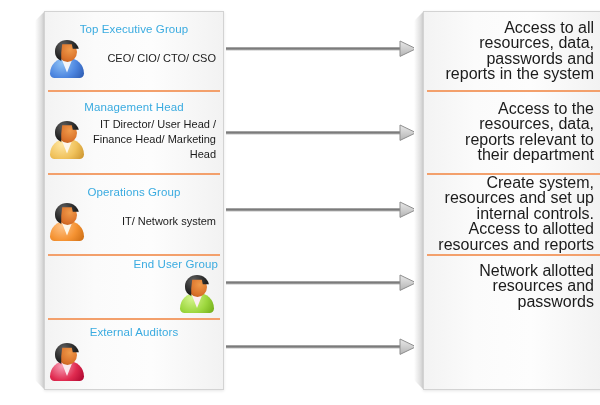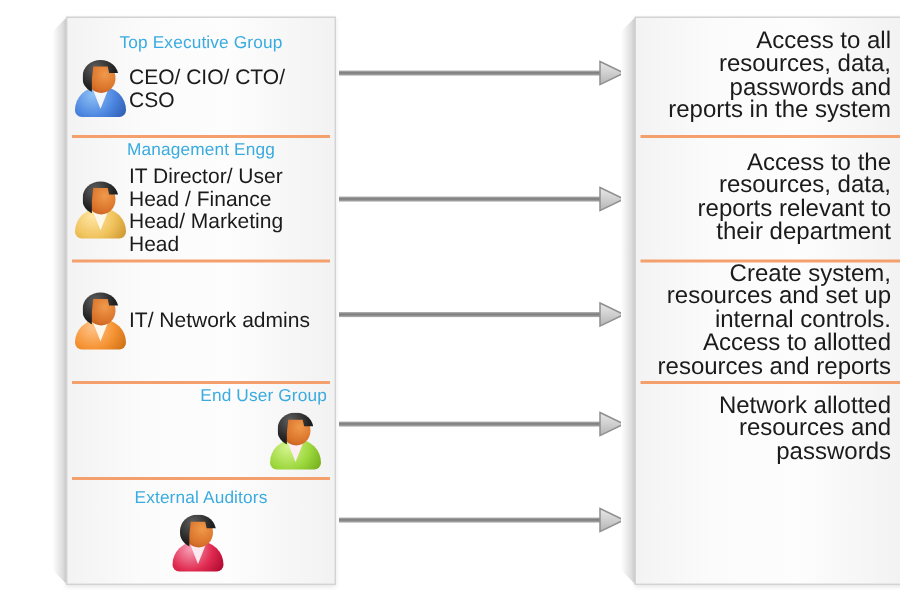--- a/index.html
+++ b/index.html
@@ -89,21 +89,21 @@
     top: 0;
     height: 2px;
     background: #f3a06c;
   }
 
   
   #left-panel .row.r1 { height: 79px; }
   #left-panel .row.r2 { height: 83px; }
   #left-panel .row.r3 { height: 81px; }
   #left-panel .row.r4 { height: 64px; align-items: flex-end; }
-  #left-panel .row.r5 { height: 72px; align-items: center; }
+  #left-panel .row.r5 { height: 72px; }
 
   #right-panel .row.r1 { height: 79px; }
   #right-panel .row.r2 { height: 83px; }
   #right-panel .row.r3 { height: 81px; }
   #right-panel .row.r4 { height: 64px; }
   #right-panel .row.r5 { height: 72px; }
 
   .group-title {
     color: #3aabe0;
     font-size: 11.5px;
@@ -115,23 +115,23 @@
   }
 
   .group-body {
     display: flex;
     align-items: center;
     padding: 0 6px 0 4px;
   }
   .group-label {
     flex: 1;
     color: #1b1b1b;
-    font-size: 14px;
+    font-size: 11px;
     line-height: 15px;
-    text-align: left;
+    text-align: right;
     padding-right: 2px;
   }
 
   
   .avatar {
     position: relative;
     width: 38px;
     height: 40px;
     flex: 0 0 38px;
   }
@@ -221,41 +221,42 @@
             <span class="body"></span>
               <span class="collar"></span>
               <span class="head"></span>
               <span class="hair"></span>
           </span>
           <span class="group-label">CEO/ CIO/ CTO/ CSO</span>
         </div>
       </div>
 
       <div class="row r2">
-        <div class="group-title">Management Engg</div>
+        <div class="group-title">Management Head</div>
         <div class="group-body">
           <span class="avatar gold">
             <span class="body"></span>
               <span class="collar"></span>
               <span class="head"></span>
               <span class="hair"></span>
           </span>
           <span class="group-label">IT Director/ User Head / Finance Head/ Marketing Head</span>
         </div>
       </div>
 
       <div class="row r3">
+        <div class="group-title">Operations Group</div>
         <div class="group-body">
           <span class="avatar orange">
             <span class="body"></span>
               <span class="collar"></span>
               <span class="head"></span>
               <span class="hair"></span>
           </span>
-          <span class="group-label">IT/ Network admins</span>
+          <span class="group-label">IT/ Network system</span>
         </div>
       </div>
 
       <div class="row r4">
         <div class="group-title">End User Group</div>
         <div class="group-body">
           <span class="avatar green">
             <span class="body"></span>
               <span class="collar"></span>
               <span class="head"></span>

